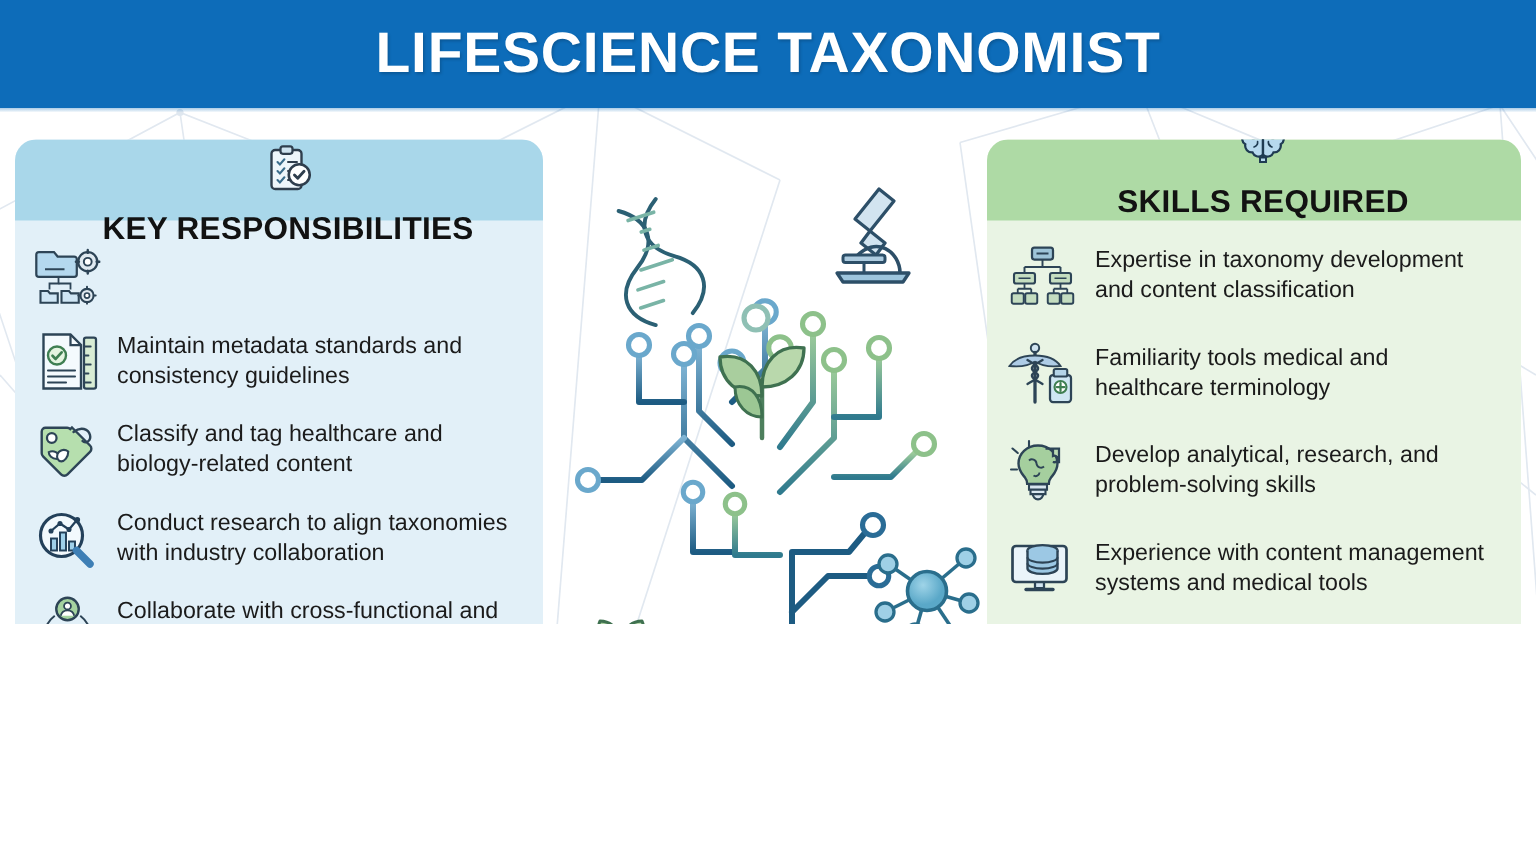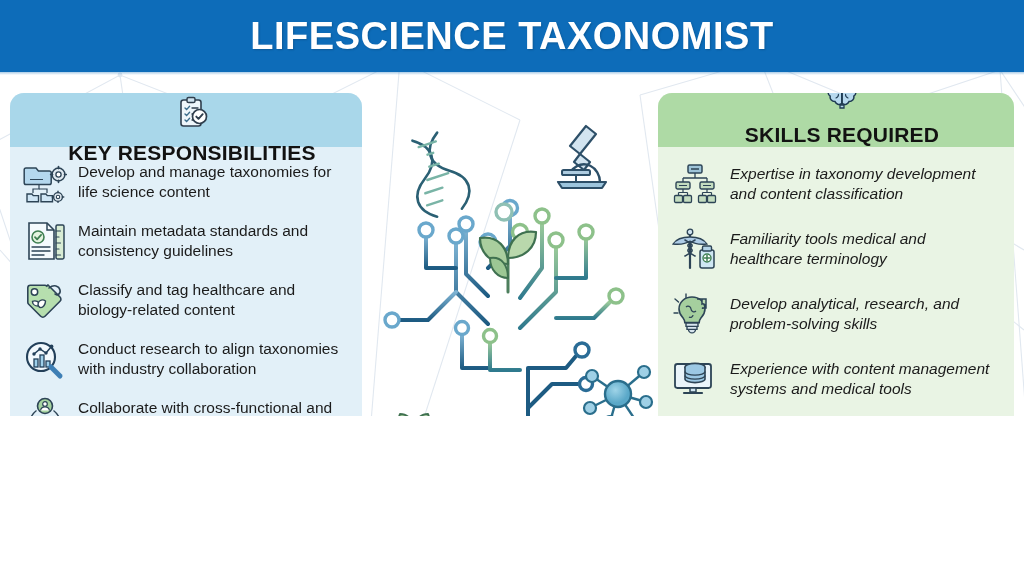--- a/index.html
+++ b/index.html
@@ -118,21 +118,21 @@
     justify-content: center;
   }
   #panel-skills .item-icon { width: 50px; height: 48px; }
 
   .item-text {
     font-size: 15.5px;
     line-height: 1.28;
     color: #1b1b1b;
     padding-top: 3px;
   }
-  #panel-skills .item-text { font-size: 15.5px; font-style: italic; }
+  #panel-skills .item-text { font-size: 15.5px; }
 
   .header-icon { flex: 0 0 auto; width: 38px; height: 38px; display:flex; align-items:center; justify-content:center;}
 
   
   #center-illustration {
     position: absolute;
     left: 370px;
     top: 118px;
     width: 290px;
     height: 390px;
@@ -269,21 +269,20 @@
             <circle cx="35" cy="36" r="4.4" fill="#dfe9f0" stroke="#2d4456" stroke-width="1.4"></circle>
             <circle cx="35" cy="36" r="1.7" fill="#ffffff" stroke="#2d4456" stroke-width="1.1"></circle>
             <g stroke="#2d4456" stroke-width="1.3" stroke-linecap="round">
               <line x1="35" y1="30.2" x2="35" y2="31.5"></line>
               <line x1="35" y1="40.5" x2="35" y2="41.8"></line>
               <line x1="29.2" y1="36" x2="30.5" y2="36"></line>
               <line x1="39.5" y1="36" x2="40.8" y2="36"></line>
             </g>
           </svg>
         </span>
-        <span class="item-text">Develop and manage taxonomies for life science content</span>
       </div>
 
       <div class="list-item">
         <span class="item-icon">
           <svg width="44" height="42" viewBox="0 0 44 42" xmlns="http://www.w3.org/2000/svg">
             <path d="M6 3 h18 l7 7 v29 h-25 z" fill="#f4fafd" stroke="#2d4456" stroke-width="1.6"></path>
             <path d="M24 3 v7 h7" fill="none" stroke="#2d4456" stroke-width="1.5"></path>
             <circle cx="15" cy="17" r="6" fill="#e4f4e0" stroke="#3f7f52" stroke-width="1.6"></circle>
             <path d="M12 17.2 l2.1 2.1 l4 -4.4" fill="none" stroke="#3f7f52" stroke-width="1.8" stroke-linecap="round" stroke-linejoin="round"></path>
             <g stroke="#2d4456" stroke-width="1.4" stroke-linecap="round">

